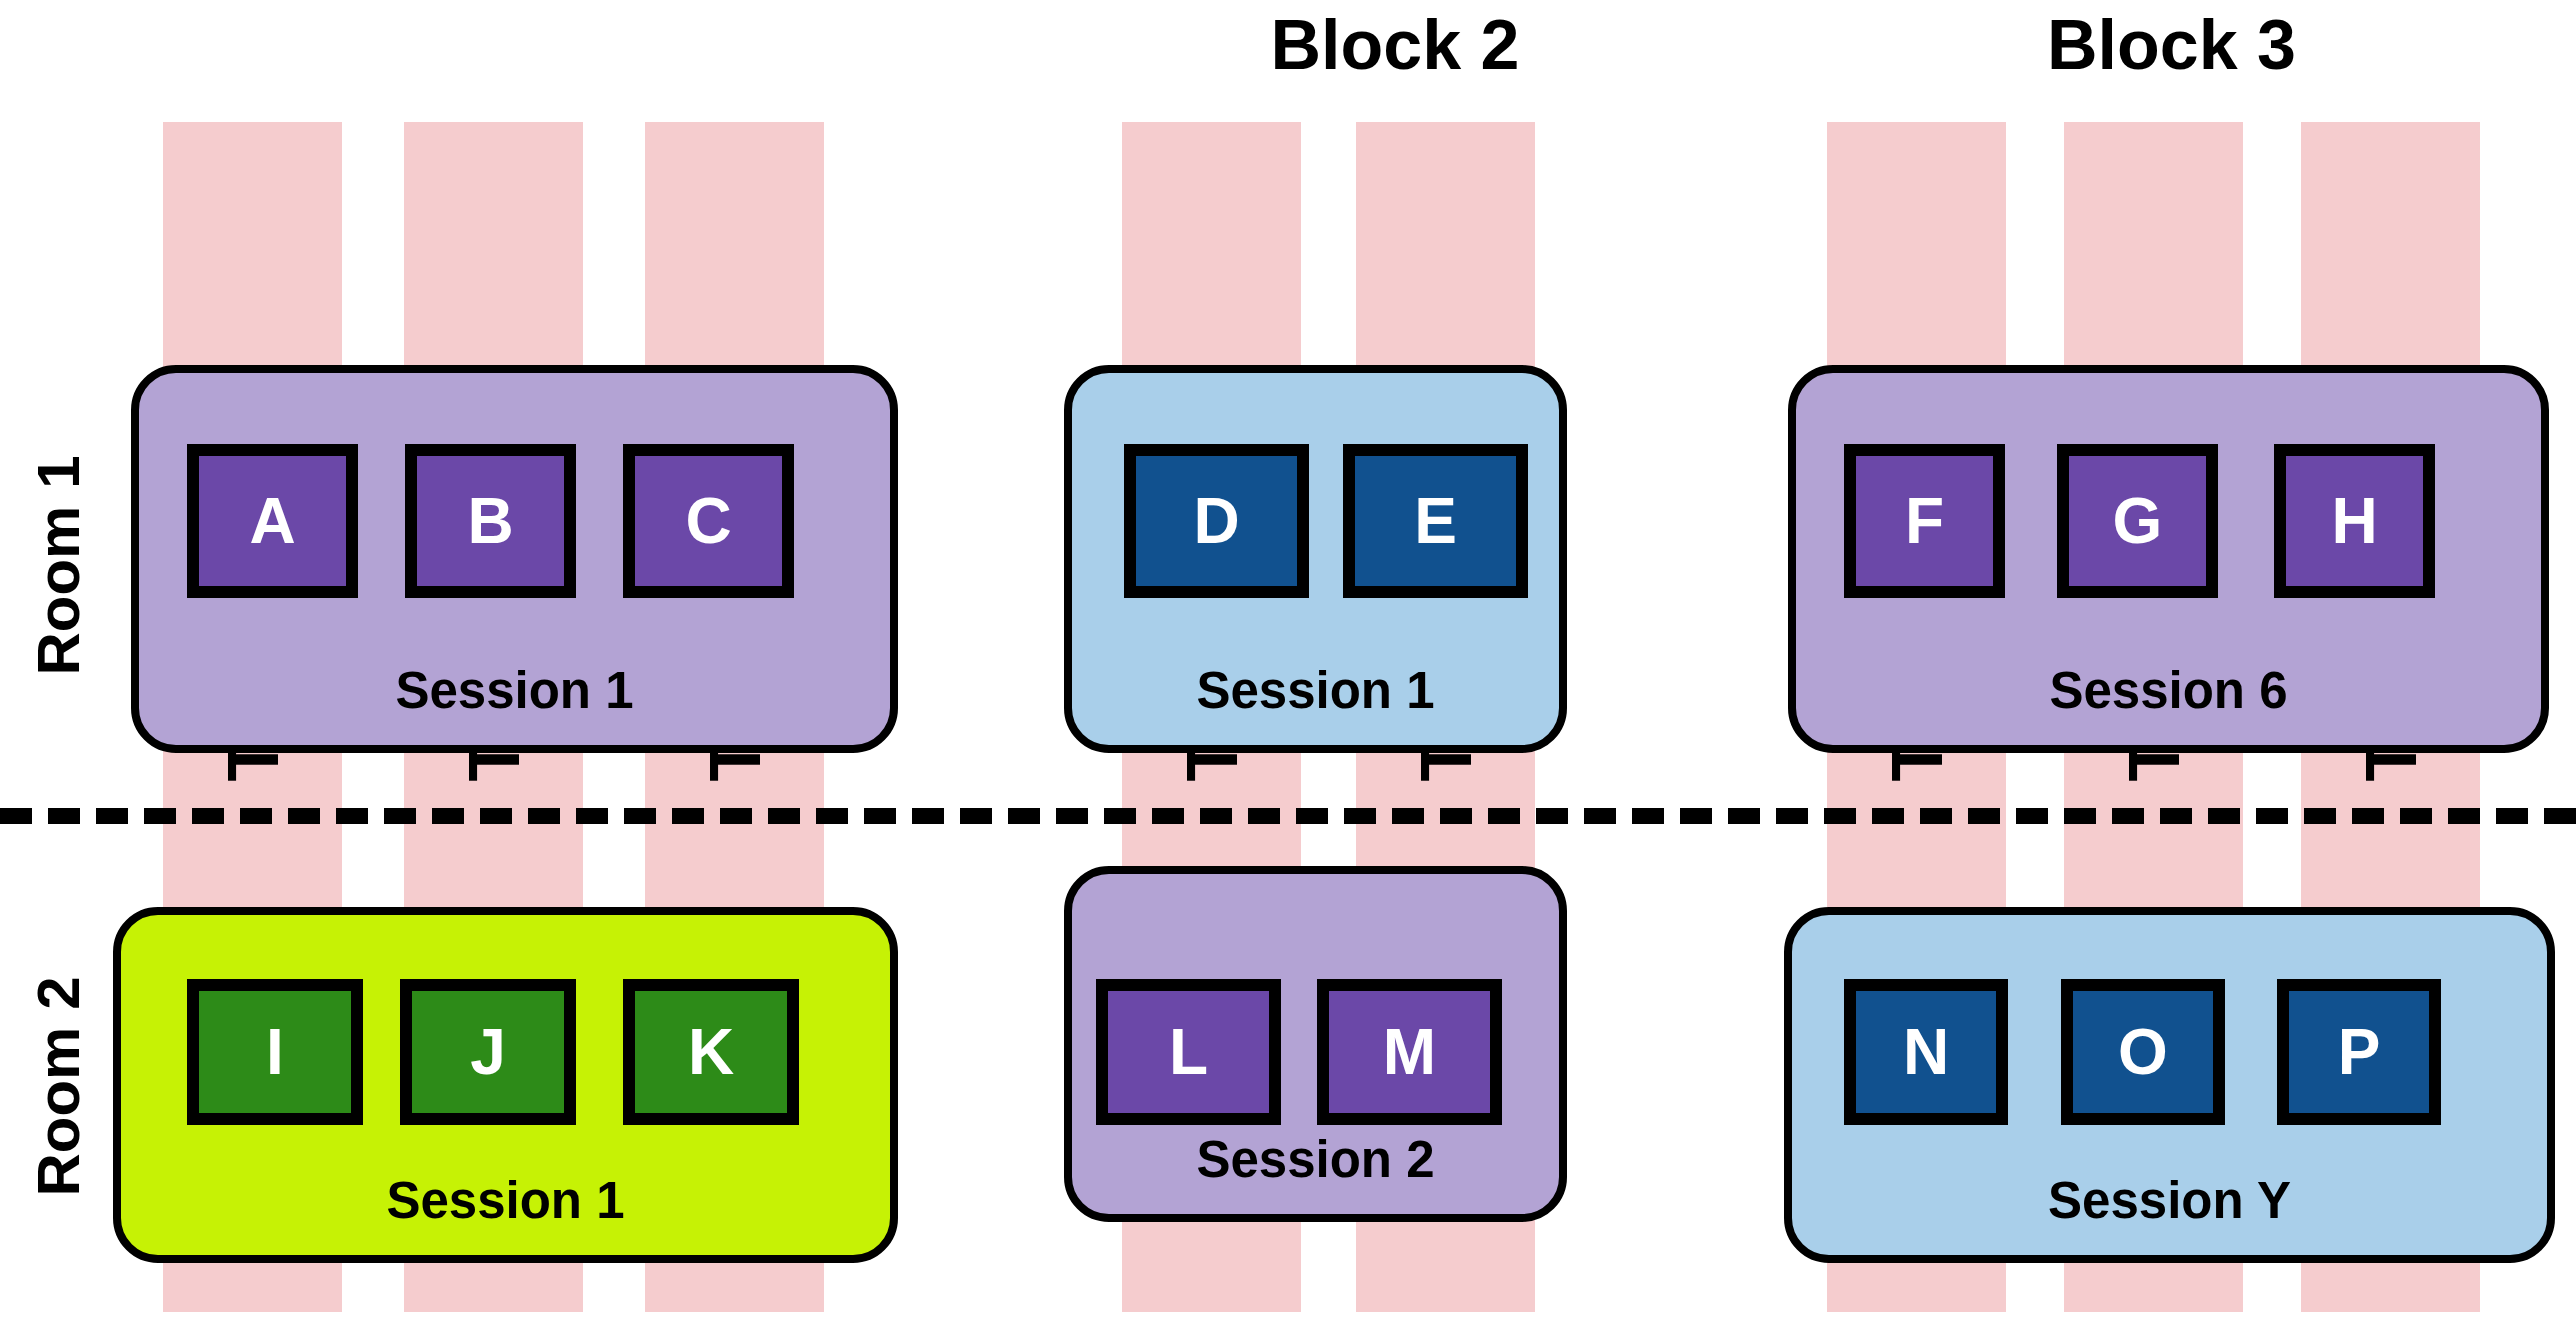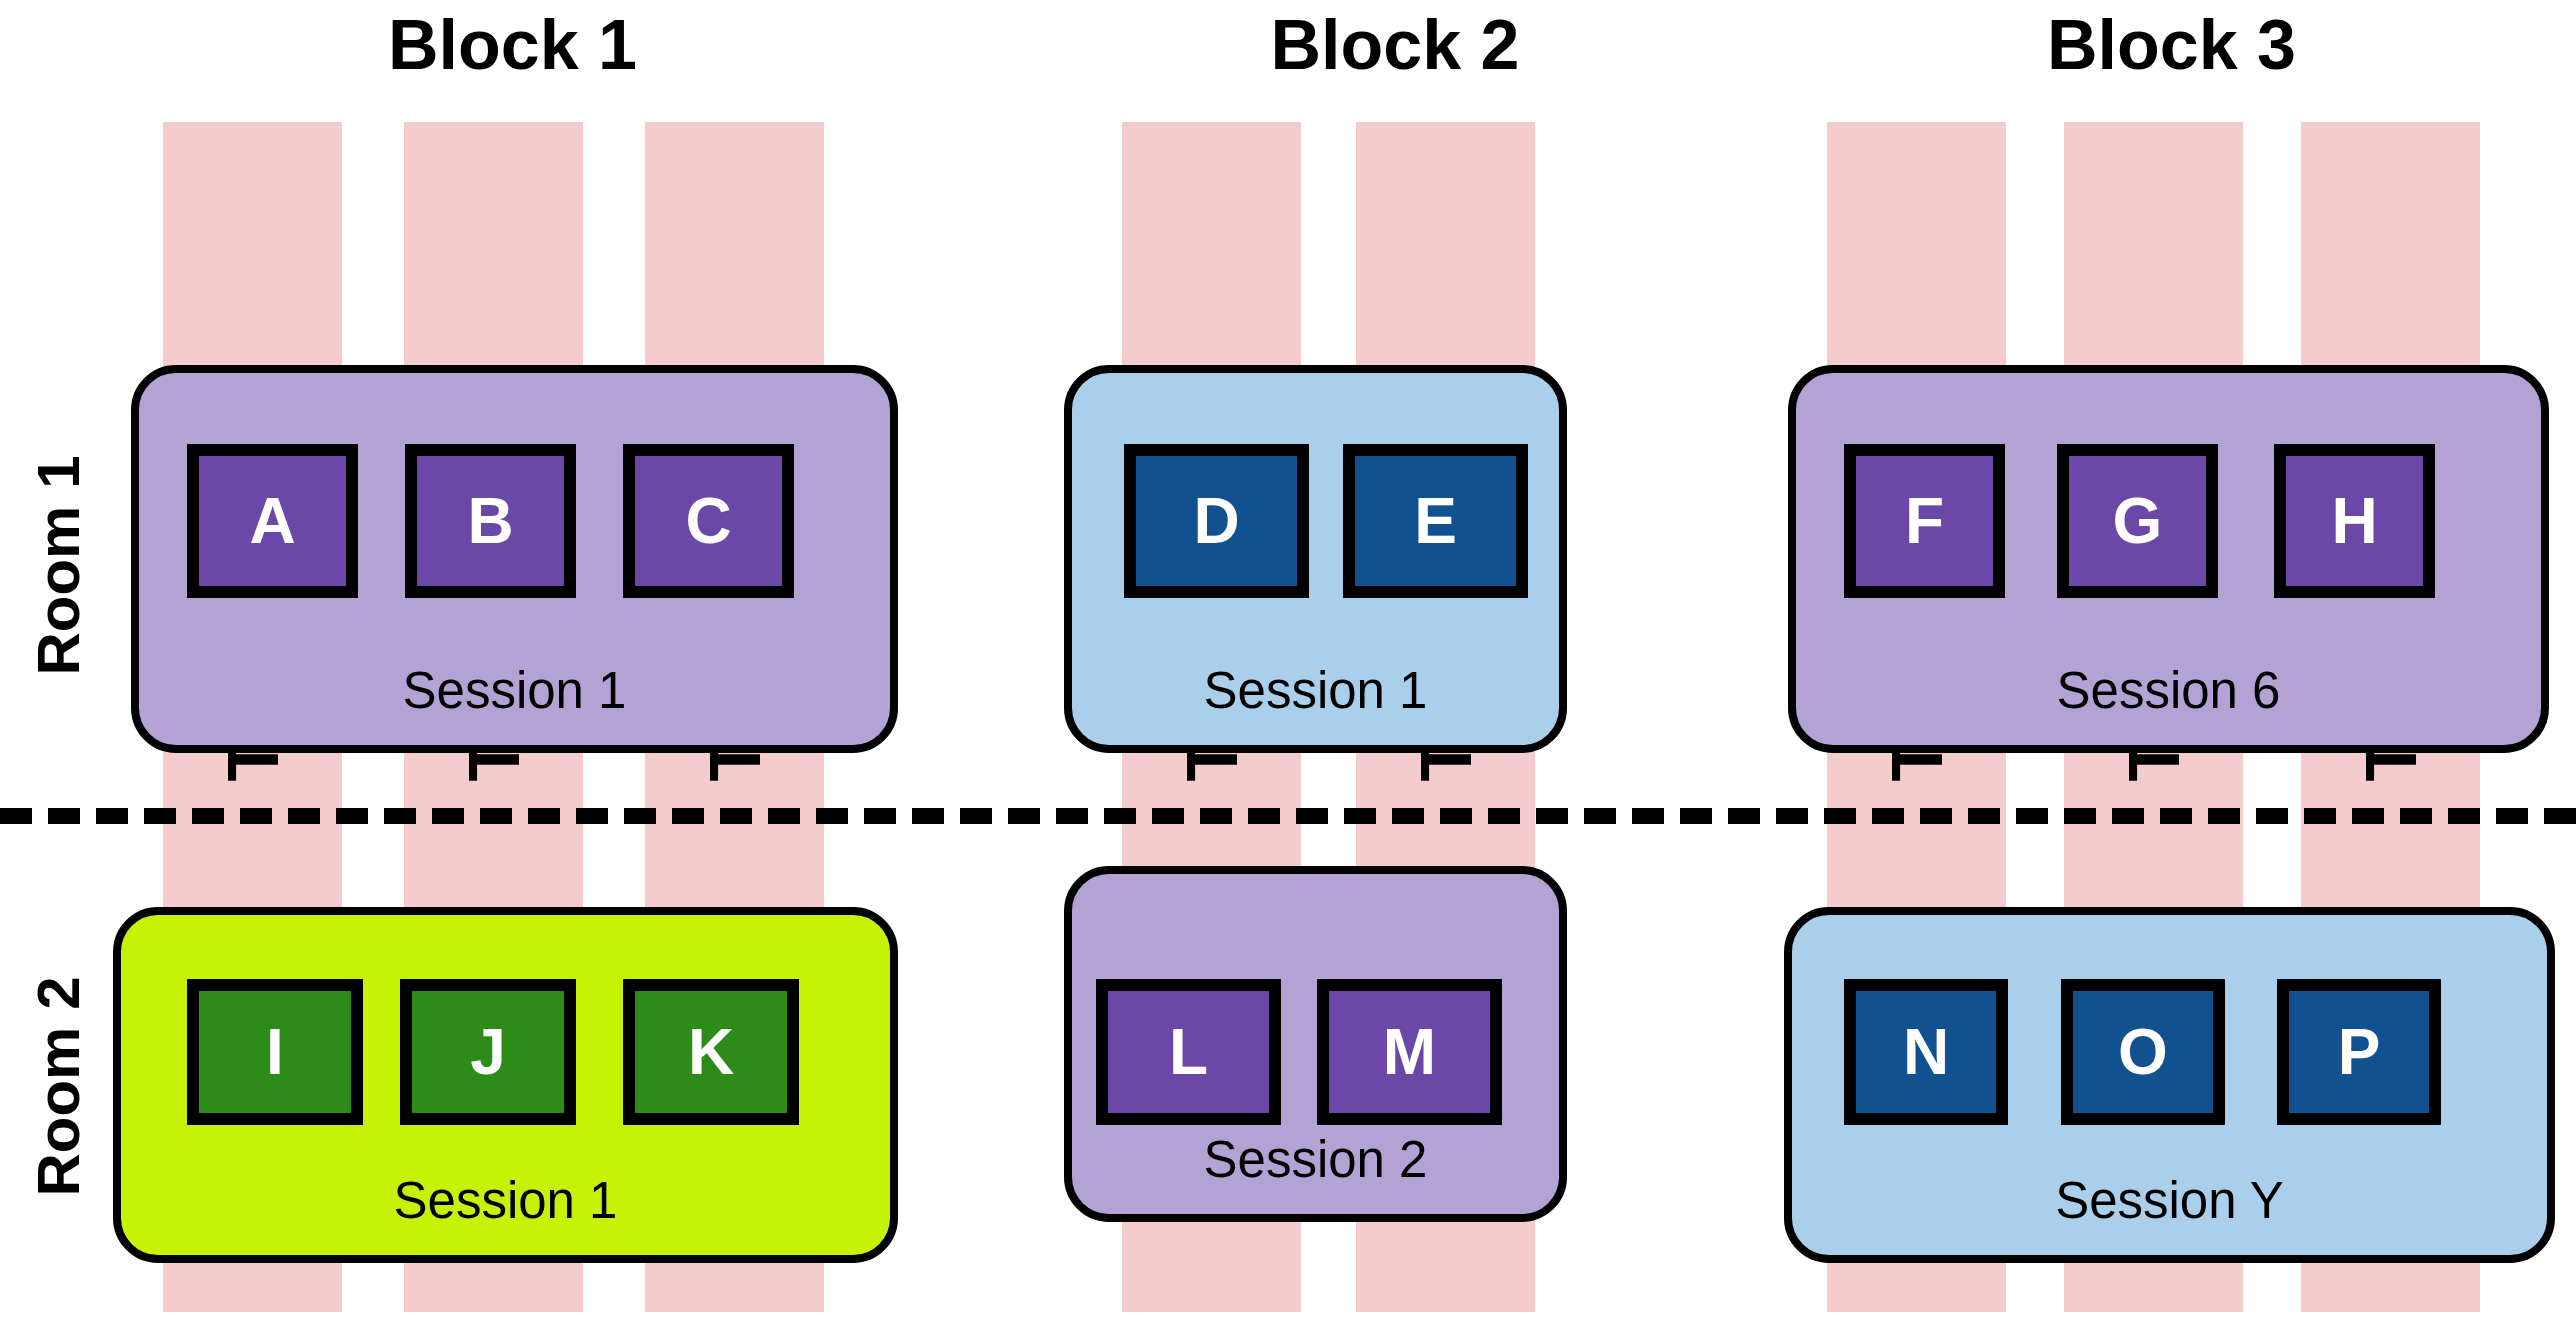--- a/index.html
+++ b/index.html
@@ -73,21 +73,21 @@
   .session-box.blue   { background: #a9cfea; }
   .session-box.green  { background: #c6f205; }
 
   .session-label {
     position: absolute;
     left: 0;
     right: 0;
     bottom: 25px;
     text-align: center;
     font-size: 51px;
-    font-weight: normal;
+    font-weight: bold;
     color: #000000;
     white-space: nowrap;
   }
 
   
   .item-tile {
     position: absolute;
     border: 12.7px solid #000000;
     box-sizing: border-box;
     display: flex;
@@ -140,21 +140,20 @@
   <div class="ts-col" style="left:1827px; top:122px; width:179px; height:1190px;">
     <span class="ts-col-label">TS1</span>
   </div>
   <div class="ts-col" style="left:2064px; top:122px; width:179px; height:1190px;">
     <span class="ts-col-label">TS2</span>
   </div>
   <div class="ts-col" style="left:2301px; top:122px; width:179px; height:1190px;">
     <span class="ts-col-label">TS3</span>
   </div>
 
-  <div class="block-title" style="left:127px; top:4.9px; width:771px;">Block 1</div>
   <div class="block-title" style="left:1112px; top:4.9px; width:566px;">Block 2</div>
   <div class="block-title" style="left:1786px; top:4.9px; width:771px;">Block 3</div>
 
   <div class="room-label" style="left:-88px; top:531px; width:293px;">Room 1</div>
   <div class="room-label" style="left:-88px; top:1052px; width:293px;">Room 2</div>
 
   <div class="session-box purple" style="left:131px; top:365px; width:767px; height:388px;">
     <span class="session-label">Session 1</span>
   </div>
   <div class="item-tile purple" style="left:187px; top:444px; width:171px; height:154px;">

